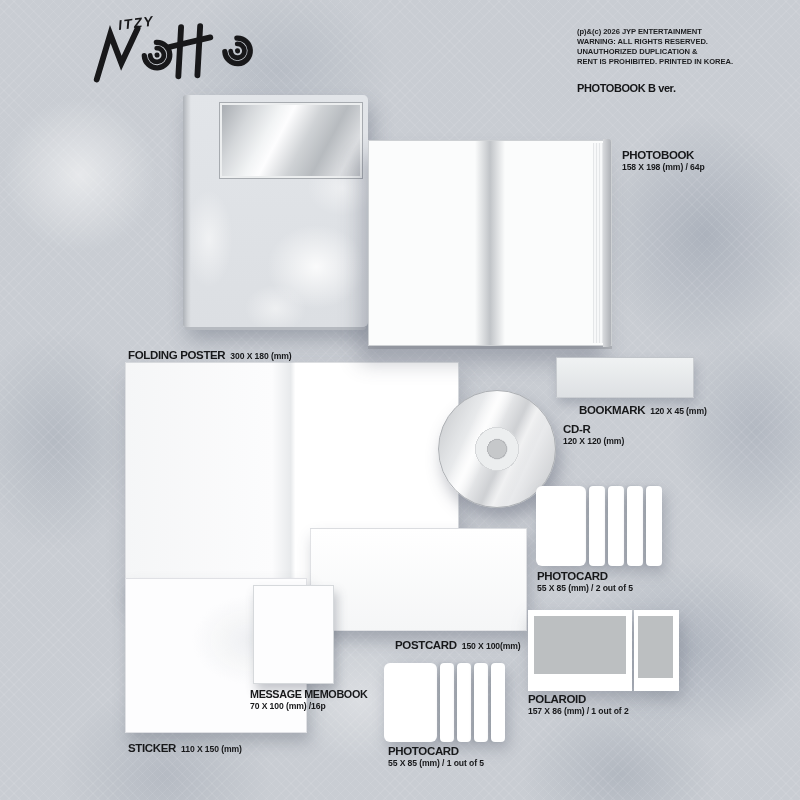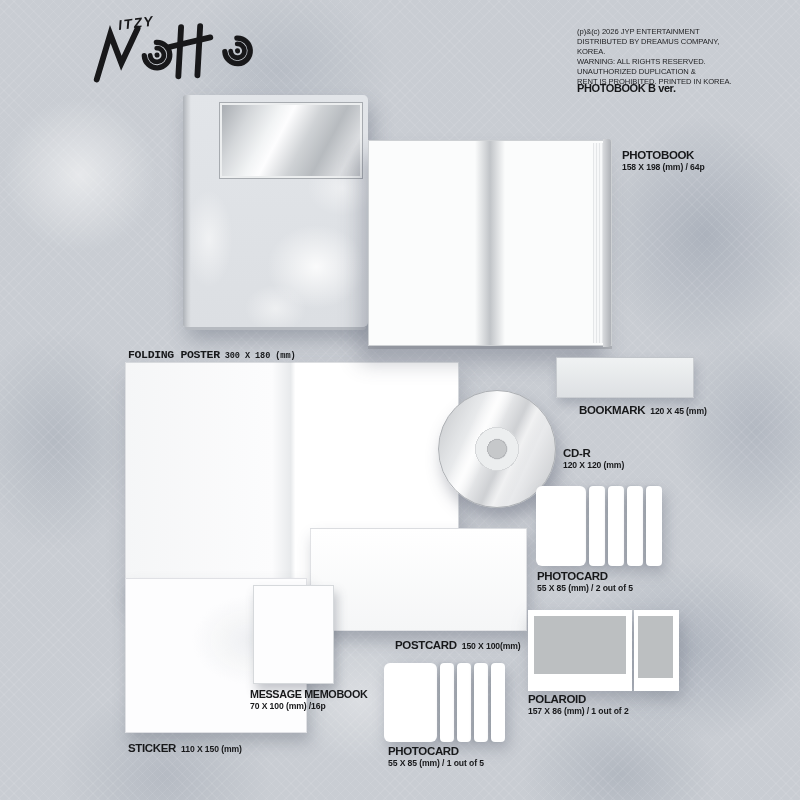--- a/index.html
+++ b/index.html
@@ -30,21 +30,21 @@
     inset:0;pointer-events:none;opacity:.5;
     background-image:
       repeating-linear-gradient(45deg, rgba(255,255,255,.14) 0 1px, transparent 1px 7px),
       repeating-linear-gradient(-45deg, rgba(255,255,255,.14) 0 1px, transparent 1px 7px);
   }
 
   
   .logo{left:90px;top:14px;width:168px;height:70px;}
   .copyright{
     left:577px;top:27px;width:158px;color:#1d1e20;
-    font-size:7.6px;font-weight:normal;line-height:1.32;letter-spacing:-.05px;
+    font-size:7.6px;font-weight:bold;line-height:1.32;letter-spacing:-.05px;
   }
   .version{
     left:577px;top:82px;color:#141517;
     font-size:11px;font-weight:bold;letter-spacing:-.4px;
   }
 
   
   .lbl{color:#17181a;white-space:nowrap;}
   .lbl .nm{font-weight:bold;font-size:11.5px;letter-spacing:-.35px;}
   .lbl .sp{font-weight:bold;font-size:8.6px;letter-spacing:-.1px;}
@@ -198,29 +198,28 @@
           <path d="M62 31.5 a6.5 6.5 0 1 1 -6.5 6.5" stroke-width="4.5"></path>
           <path d="M62 26 a12 12 0 1 1 -12 12" stroke-width="5"></path>
         </g>
       </g>
     </g>
   </svg>
 </div>
 
 <div class="abs copyright">
   <div>(p)&amp;(c) 2026 JYP ENTERTAINMENT</div>
-  <div>DISTRIBUTED BY DREAMUS COMPANY, KOREA.</div>
   <div>WARNING: ALL RIGHTS RESERVED.</div>
   <div>UNAUTHORIZED DUPLICATION &amp;</div>
   <div>RENT IS PROHIBITED. PRINTED IN KOREA.</div>
 </div>
 <div class="abs version">PHOTOBOOK B ver.</div>
 
 <div class="abs poster"></div>
-<div class="abs lbl inline" style="left:128px;top:345px;font-family:Liberation Mono, monospace;">
+<div class="abs lbl inline" style="left:128px;top:345px;">
   <span class="nm">FOLDING POSTER</span><span class="sp">300 X 180 (mm)</span>
 </div>
 
 <div class="abs cover">
   <div class="abs mirror"></div>
 </div>
 
 <div class="abs openbook">
   <div class="gutter"></div>
   <div class="pageedges"></div>
@@ -230,21 +229,21 @@
   <span class="nm">PHOTOBOOK</span>
   <span class="sp">158 X 198 (mm) / 64p</span>
 </div>
 
 <div class="abs bookmark"></div>
 <div class="abs lbl inline" style="left:579px;top:400px;">
   <span class="nm">BOOKMARK</span><span class="sp">120 X 45 (mm)</span>
 </div>
 
 <div class="abs cd"></div>
-<div class="abs lbl stack" style="left:563px;top:447px;">
+<div class="abs lbl stack" style="left:563px;top:423px;">
   <span class="nm">CD-R</span>
   <span class="sp">120 X 120 (mm)</span>
 </div>
 
 <div class="abs postcard"></div>
 <div class="abs lbl inline" style="left:395px;top:635px;">
   <span class="nm">POSTCARD</span><span class="sp">150 X 100(mm)</span>
 </div>
 
 <div class="abs pcstack pcA">

